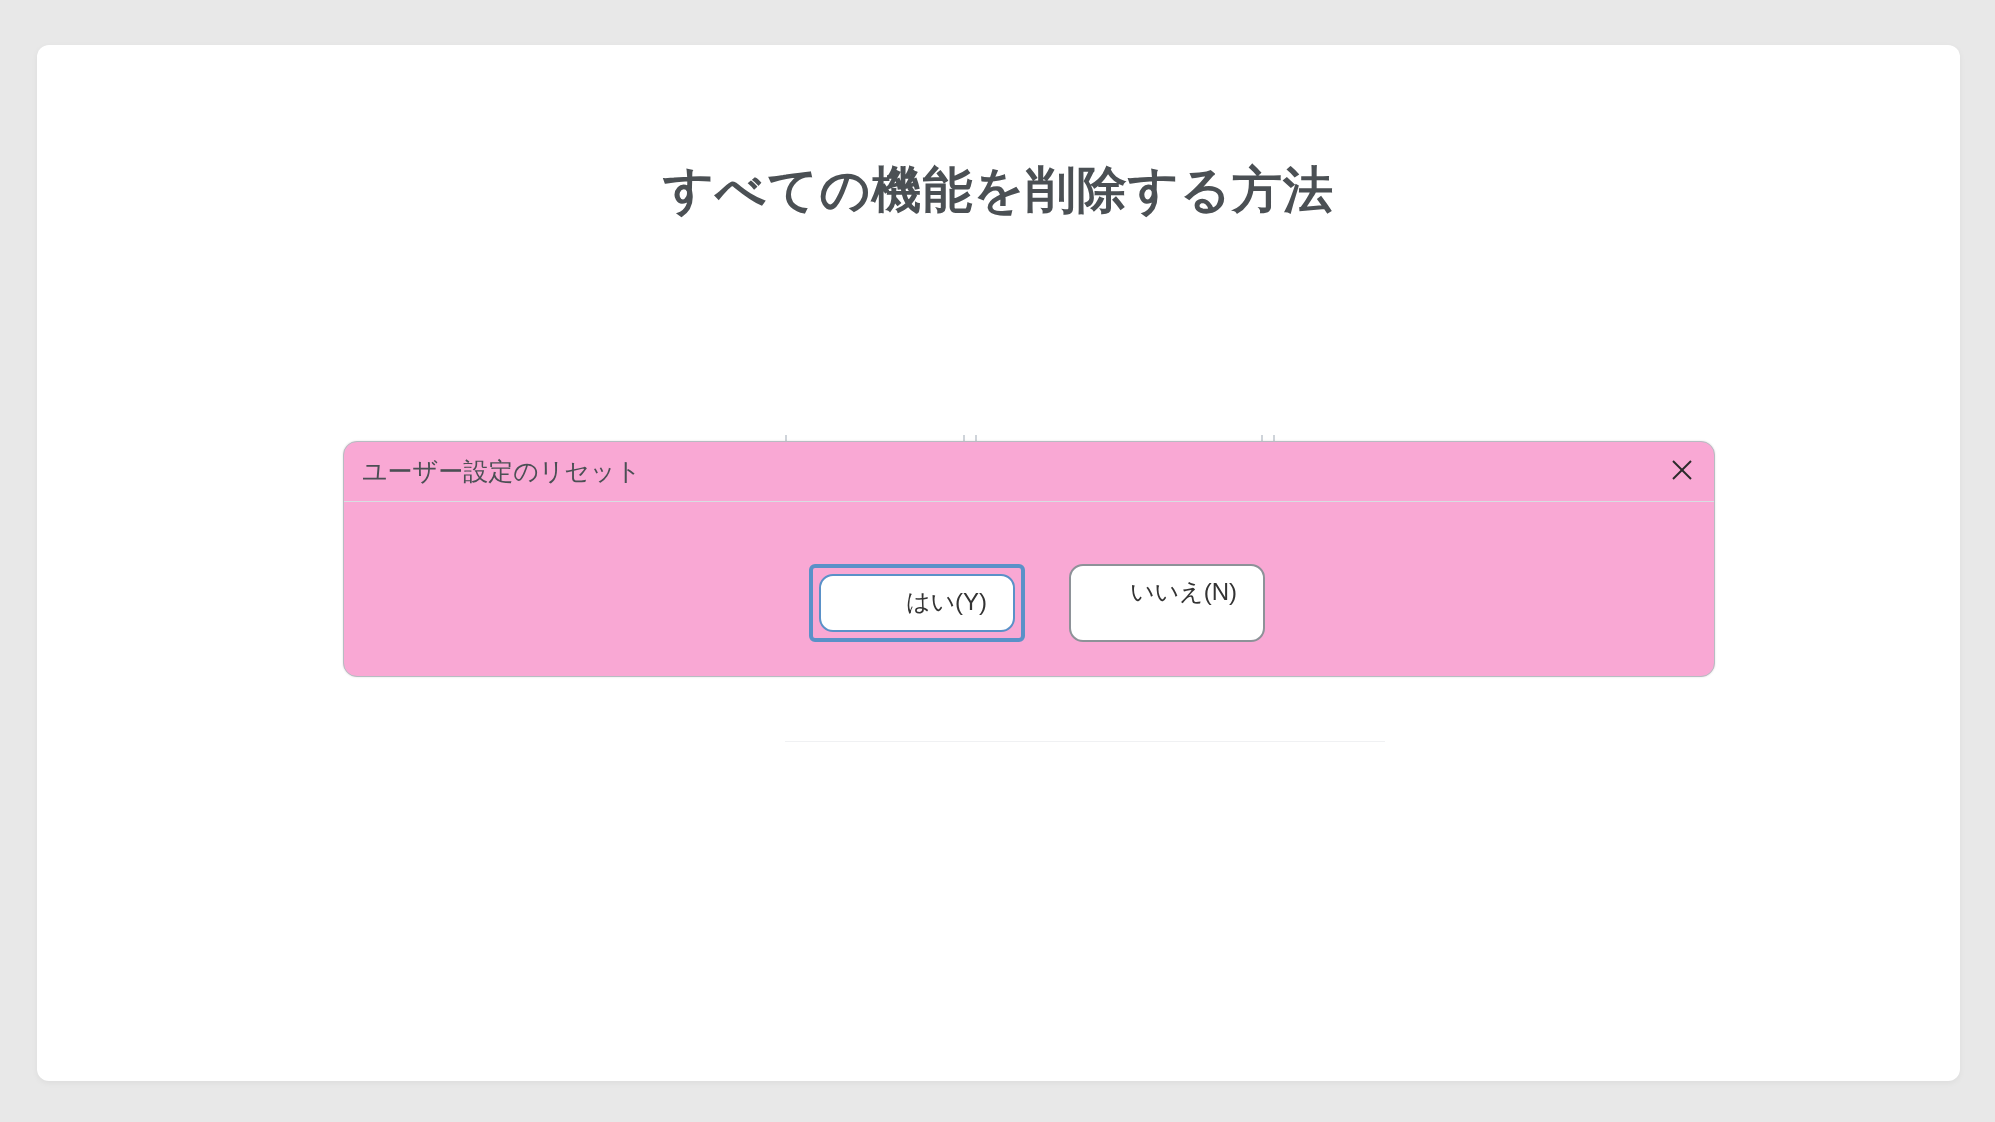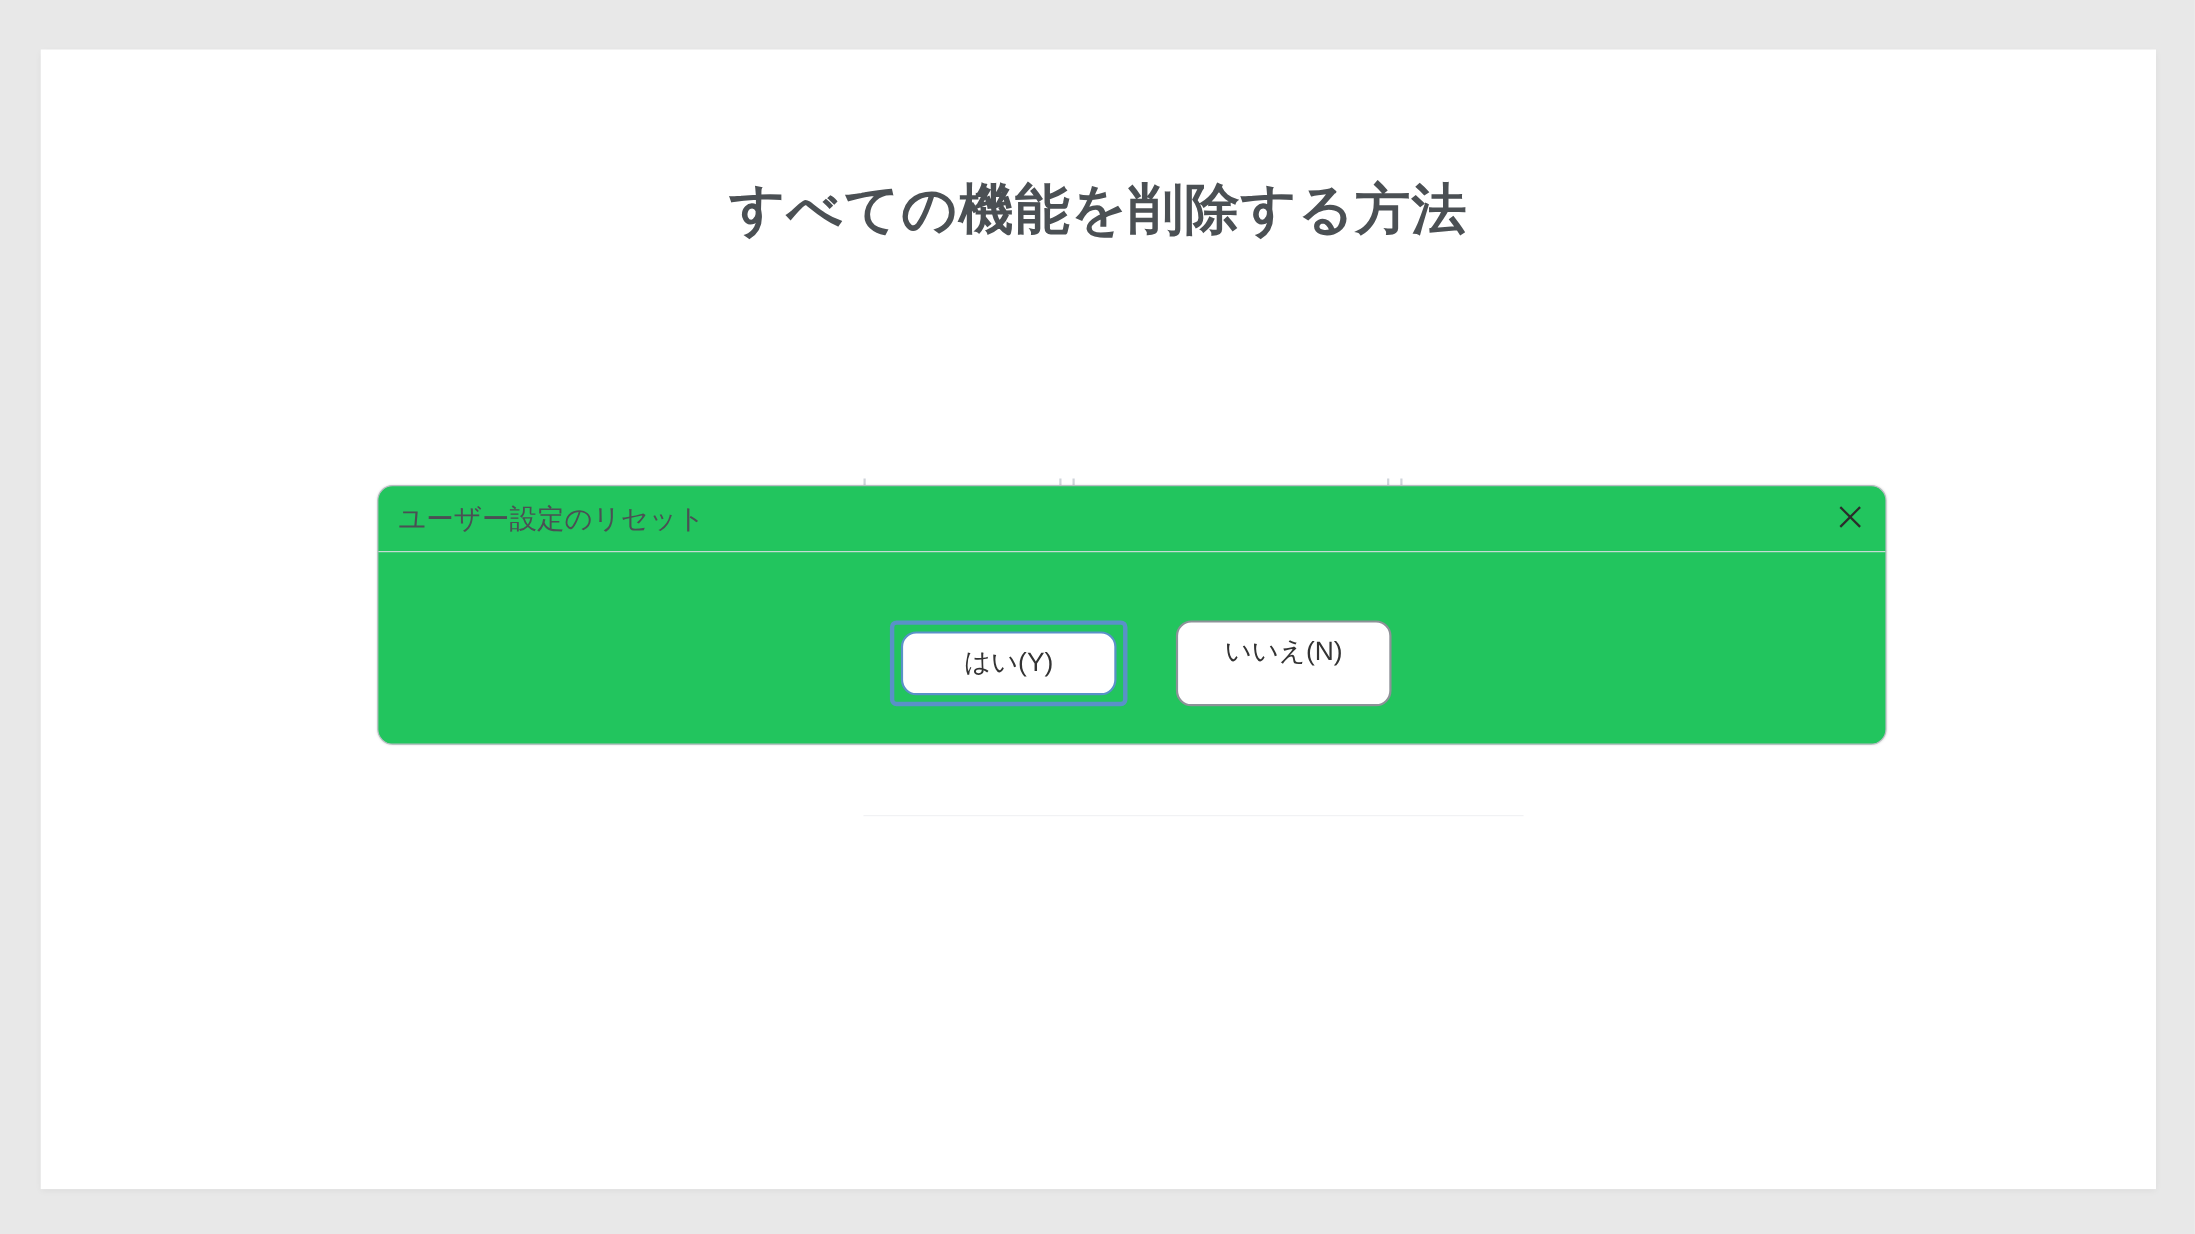--- a/index.html
+++ b/index.html
@@ -12,21 +12,21 @@
     .page {
       position: relative;
       width: 1995px; height: 1122px;
       background: #e8e8e8;
     }
     .card {
       position: absolute;
       left: 37px; top: 45px;
       width: 1923px; height: 1036px;
       background: #ffffff;
-      border-radius: 0;
+      border-radius: 12px;
       box-shadow: 0 2px 6px rgba(0,0,0,0.05);
     }
     .page-title {
       position: absolute;
       top: 112px; left: 0; right: 0;
       text-align: center;
       font-size: 50px;
       font-weight: 700;
       letter-spacing: 0.02em;
       color: #4b5054;
@@ -56,21 +56,21 @@
     .backdrop .bottom-smudge {
       position: absolute; left: 450px; bottom: 0; width: 600px; height: 14px;
       border-top: 1px solid #d9dde2; opacity: 0.4;
     }
 
     
     .dialog {
       position: absolute;
       left: 306px; top: 396px;
       width: 1372px;
-      background: #22c55e;
+      background: #f9a8d4;
       border: 1px solid #b7bcc2;
       border-radius: 14px;
       box-shadow: 0 0 2px rgba(0,0,0,0.15);
     }
     .titlebar {
       position: relative;
       height: 60px;
       display: flex; align-items: center;
       padding: 0 20px 0 18px;
       border-bottom: 1px solid #d8dde2;
@@ -111,21 +111,21 @@
       padding-bottom: 4px;
     }
     .btn {
       min-width: 196px;
       padding: 10px 26px 12px;
       background: #ffffff;
       border: 2px solid #8d9298;
       border-radius: 14px;
       font-size: 24px;
       color: #333;
-      text-align: center;
+      text-align: right;
       cursor: default;
     }
     .focus-ring {
       padding: 6px;
       border: 4px solid #5a91c8;
       border-radius: 6px;
       display: inline-block;
     }
     .focus-ring .btn { border-color: #5a91c8; }
   </style>

